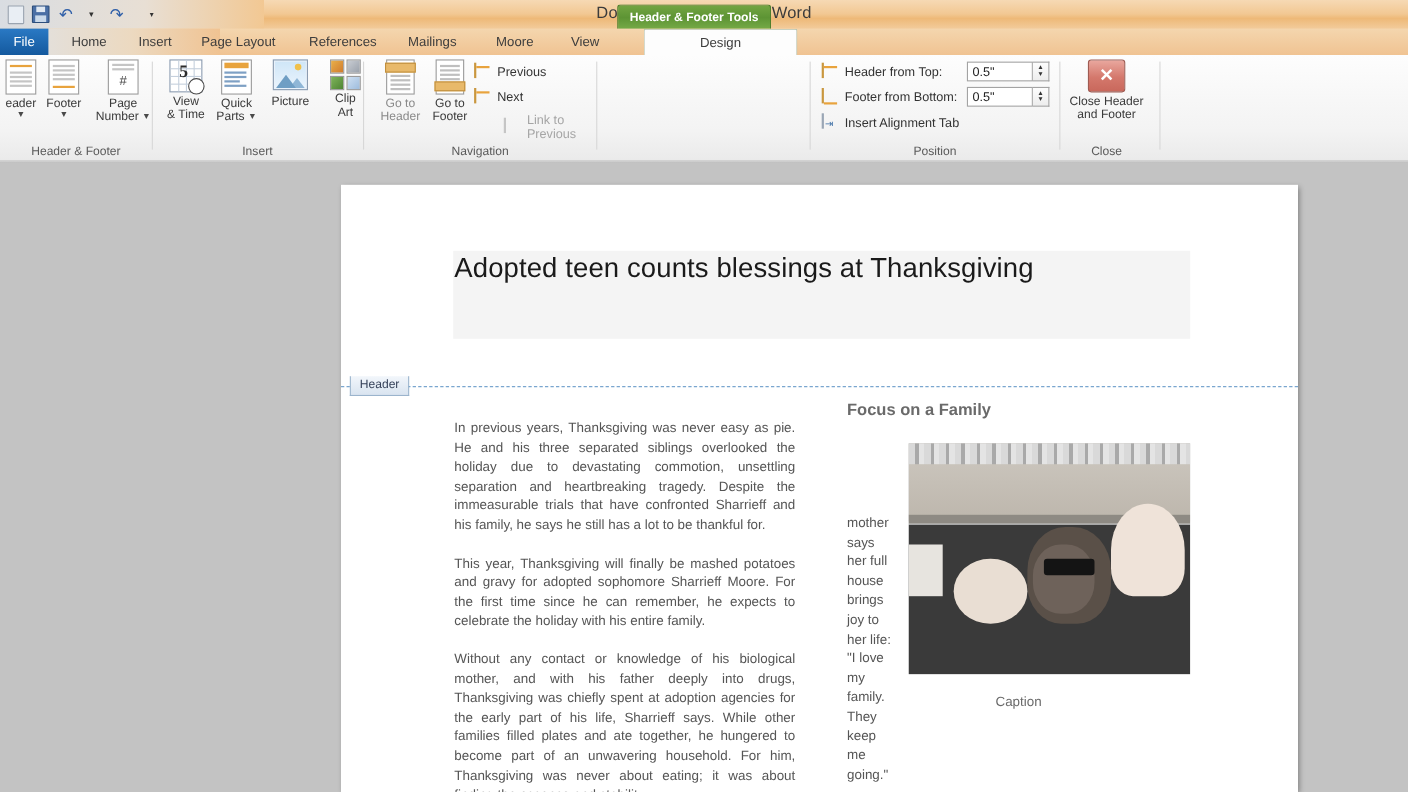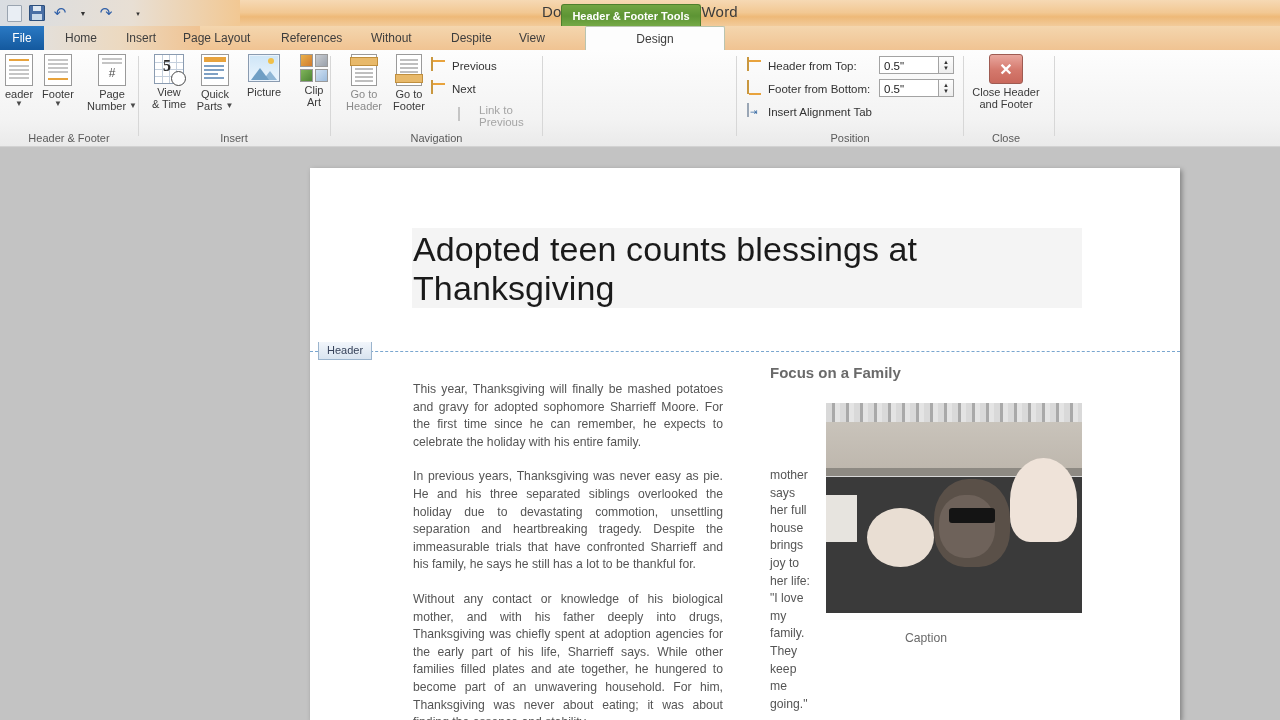--- a/index.html
+++ b/index.html
@@ -181,21 +181,21 @@
   }
   .header-zone {
     position:absolute; left:0; top:0; width:870px; height:172px;
   }
   .header-shade {
     position:absolute; left:102px; top:60px; width:670px; height:80px;
     background:#f4f4f4;
   }
   .doc-title {
     position:absolute; left:103px; top:62px; width:670px;
-    font-size: 34px; color:#1a1a1a; font-family:"Liberation Sans", sans-serif;
+    font-size: 25px; color:#1a1a1a; font-family:"Liberation Sans", sans-serif;
     letter-spacing:0.1px;
   }
   .header-divider {
     position:absolute; left:0; top:183px; width:870px; height:0;
     border-top: 1px dashed #7aa6cf;
   }
   .header-tag {
     position:absolute; left:8px; top:174px;
     background: linear-gradient(to bottom,#f2f6fb,#d9e4f0);
     border:1px solid #9bb4cd; border-top:none;
@@ -287,22 +287,22 @@
   </div>
 </div>
 
 <div class="tabstrip">
   <div class="tabstrip-fade"></div>
   <div class="tab tab-file" style="left:0px;width:44px;">File</div>
   <div class="tab" style="left:54px;">Home</div>
   <div class="tab" style="left:115px;">Insert</div>
   <div class="tab" style="left:172px;">Page Layout</div>
   <div class="tab" style="left:270px;">References</div>
-  <div class="tab" style="left:360px;">Without</div>
-  <div class="tab" style="left:440px;">Despite</div>
+  <div class="tab" style="left:360px;">Mailings</div>
+  <div class="tab" style="left:440px;">Moore</div>
   <div class="tab" style="left:508px;">View</div>
   <div class="tab tab-design" style="left:561px;width:138px;justify-content:center;padding:0;margin-left:24px;">Design</div>
 </div>
 
 <div class="ribbon">
 
   <div class="group" style="left:0px; width:138px;">
     <div class="big-btn" style="left:-6px;">
       <div class="glyph-doc">
         <div class="bar hl" style="top:4px;"></div>
@@ -486,22 +486,22 @@
     </div>
 
     <div class="header-divider"></div>
     <div class="header-tag">Header</div>
 
     <div class="text-cursor">
         <i></i>
       </div>
 
     <div class="col-left">
+      <p>In previous years, Thanksgiving was never easy as pie. He and his three separated siblings overlooked the holiday due to devastating commotion, unsettling separation and heartbreaking tragedy. Despite the immeasurable trials that have confronted Sharrieff and his family, he says he still has a lot to be thankful for.</p>
       <p>This year, Thanksgiving will finally be mashed potatoes and gravy for adopted sophomore Sharrieff Moore. For the first time since he can remember, he expects to celebrate the holiday with his entire family.</p>
-      <p>In previous years, Thanksgiving was never easy as pie. He and his three separated siblings overlooked the holiday due to devastating commotion, unsettling separation and heartbreaking tragedy. Despite the immeasurable trials that have confronted Sharrieff and his family, he says he still has a lot to be thankful for.</p>
       <p>Without any contact or knowledge of his biological mother, and with his father deeply into drugs, Thanksgiving was chiefly spent at adoption agencies for the early part of his life, Sharrieff says. While other families filled plates and ate together, he hungered to become part of an unwavering household. For him, Thanksgiving was never about eating; it was about finding the essence and stability</p>
     </div>
 
     <div class="col-right">
       <div class="focus-head">Focus on a Family</div>
 
       <div style="position:relative;">
         <div class="wrap-img">
           <div class="photo">
             <div class="ph-wall"></div>

